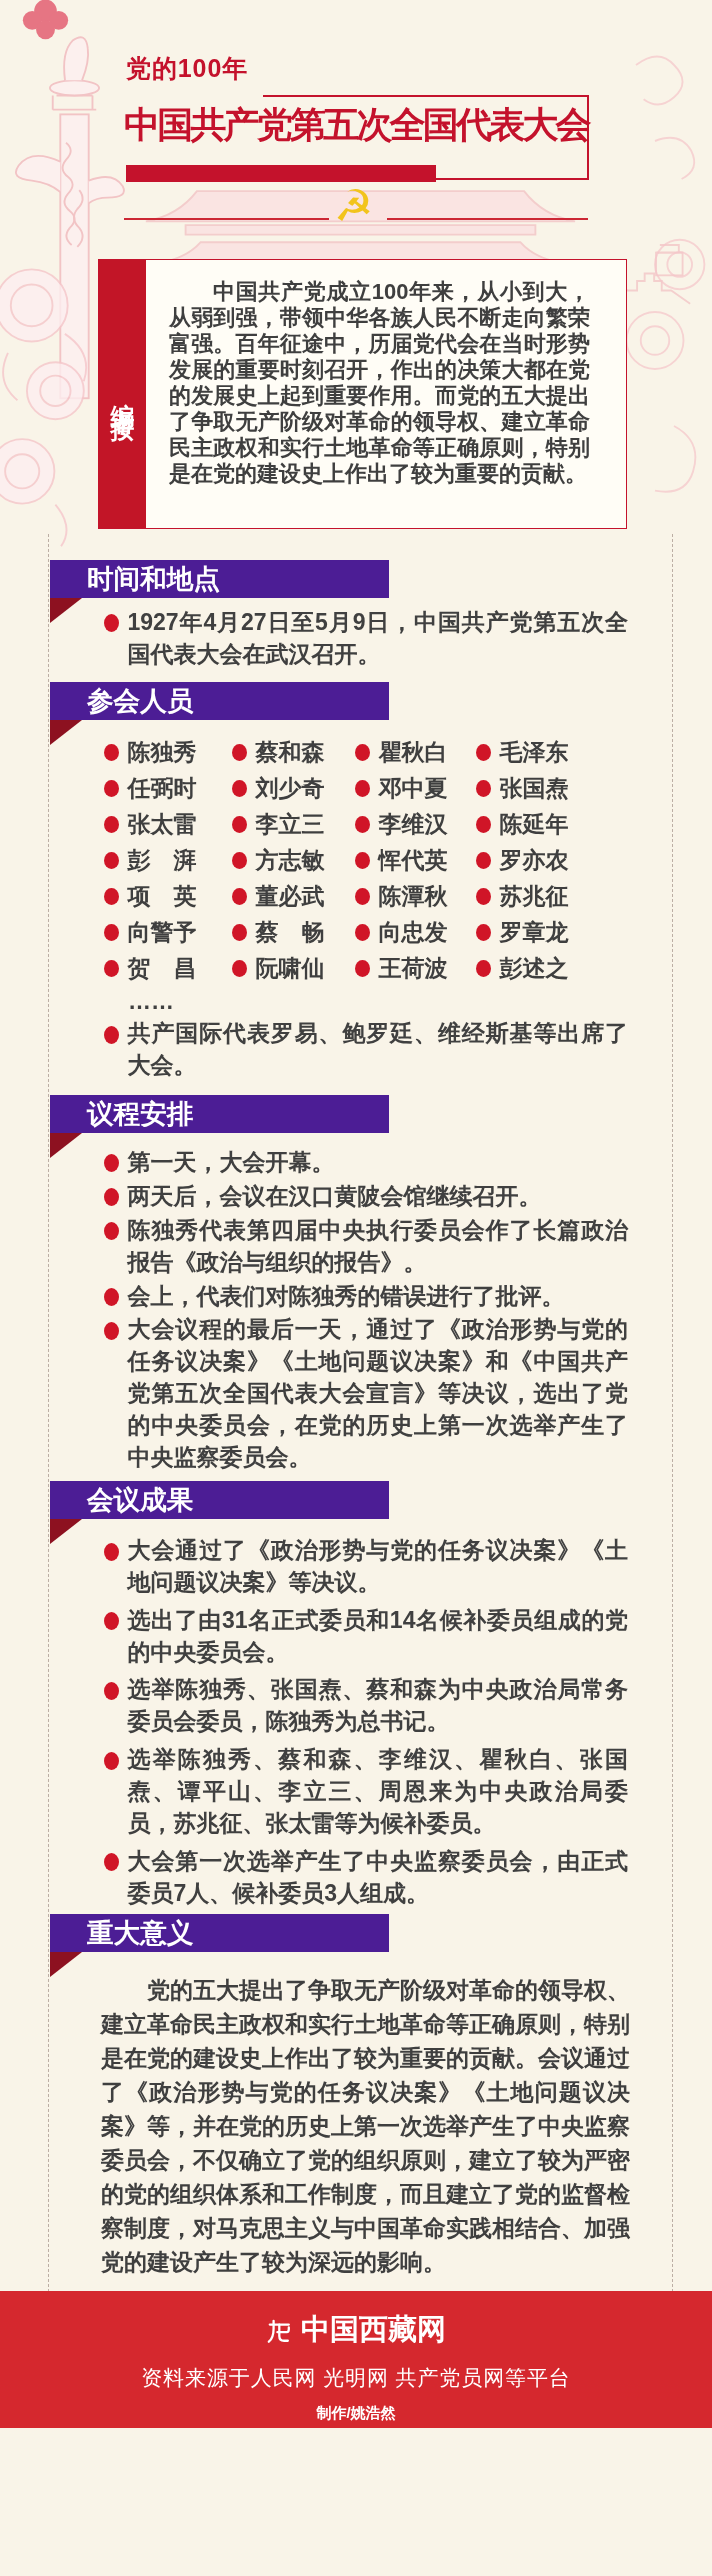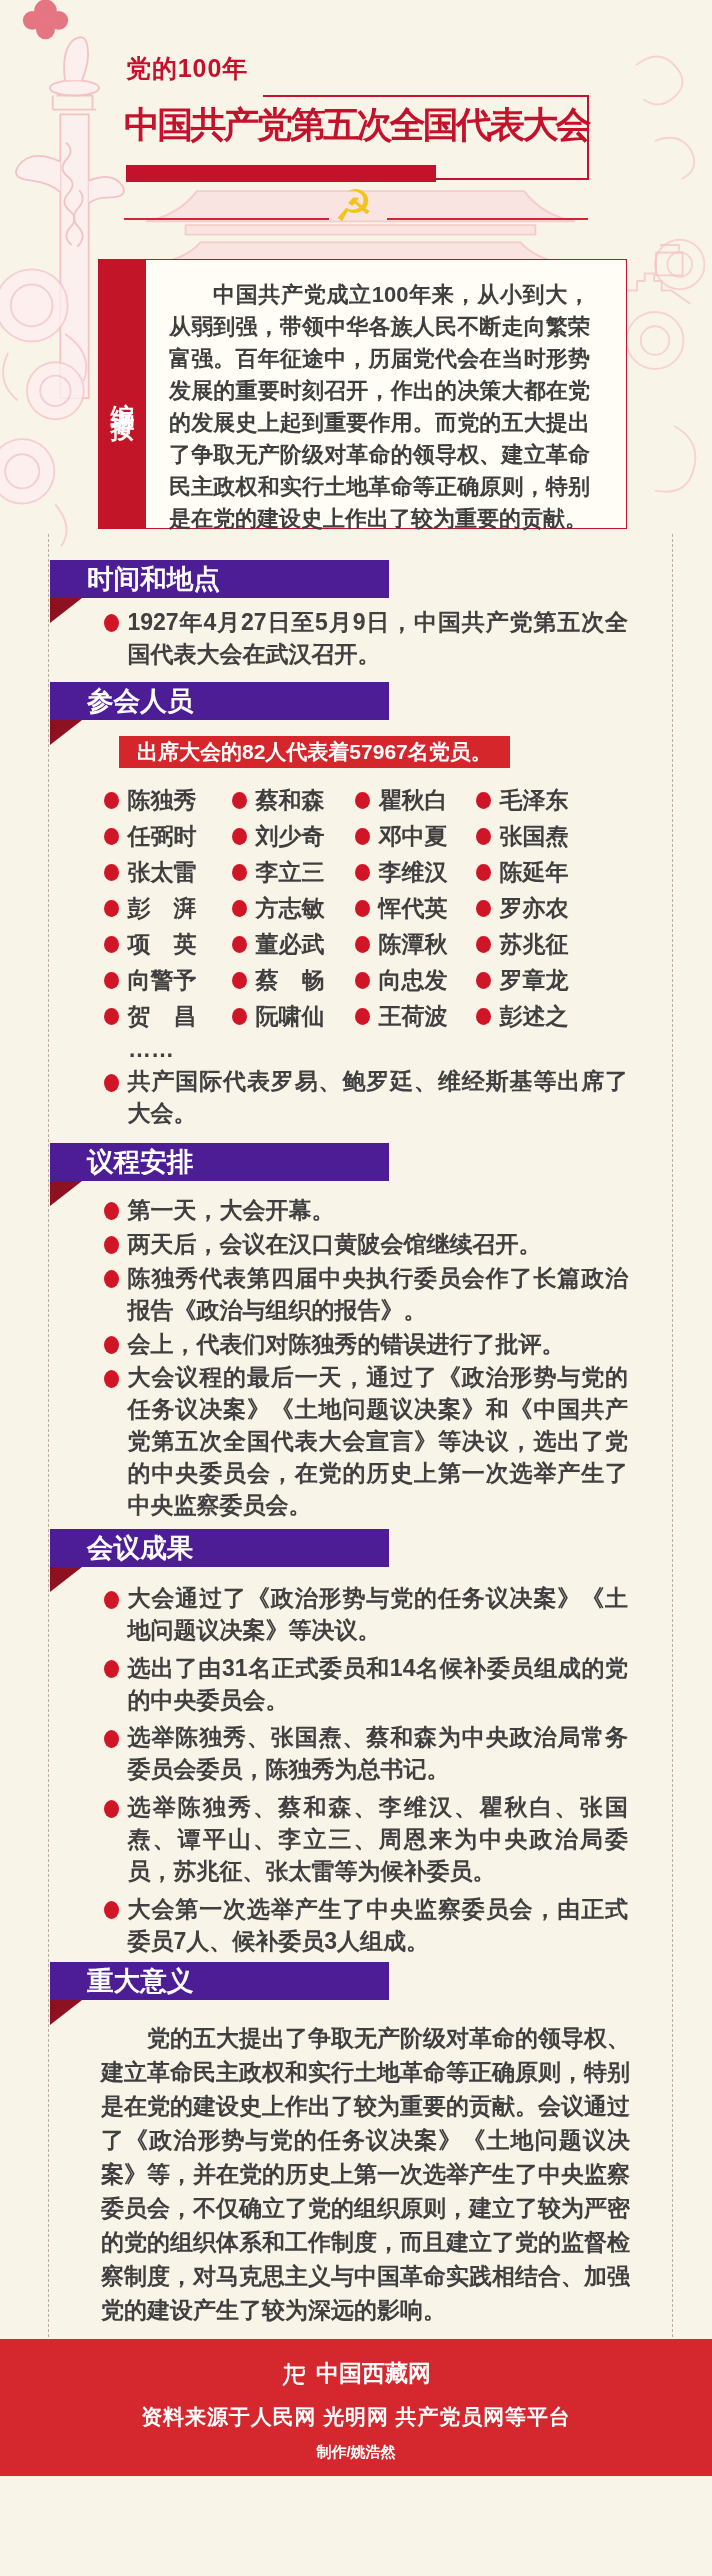--- a/index.html
+++ b/index.html
@@ -21,21 +21,21 @@
   .title-bar{position:absolute;left:126px;top:165px;width:310px;height:17px;background:#c4122c;}
   .rule{position:absolute;top:218px;height:1.9px;background:#cc2734;}
   .rule.l{left:124px;width:205px;}
   .rule.r{left:387px;width:201px;}
   .emblem{position:absolute;left:334px;top:184px;font-size:44px;line-height:44px;color:#f2c41c;font-weight:700;}
 
   
   .editor-box{margin-left:98px;width:529px;height:270px;box-sizing:border-box;border:1.9px solid #c4122c;background:#fffdf6;display:flex;}
   .editor-tab{width:47px;background:#c21527;color:#fff;display:flex;align-items:center;justify-content:center;
       writing-mode:vertical-rl;text-orientation:upright;font-size:24px;font-weight:700;letter-spacing:6.6px;}
-  .editor-text{flex:1;padding:19px 36px 0 23px;font-size:22px;line-height:32px;color:#3f3f3f;font-weight:700;text-align:justify;text-indent:2em;}
+  .editor-text{flex:1;padding:19px 36px 0 23px;font-size:22px;line-height:26px;color:#3f3f3f;font-weight:700;text-align:justify;text-indent:2em;}
 
   
   .ribbon{position:relative;margin-left:50px;width:339px;height:38px;background:#4c1d95;color:#fff;
       font-size:26.6px;font-weight:700;line-height:38px;padding-left:37px;box-sizing:border-box;z-index:2;}
   .ribbon::after{content:"";position:absolute;left:0;top:38px;width:0;height:0;
       border-top:25px solid #8d1120;border-right:32px solid transparent;}
   .mt-r1{margin-top:31px;} .mt-r2{margin-top:12.3px;} .mt-r3{margin-top:13.3px;} .mt-r4{margin-top:7.6px;} .mt-r5{margin-top:0px;}
 
   
   .blist{list-style:none;margin:0;padding:0;}
@@ -54,22 +54,22 @@
   .ncell .dot{margin:0 8.5px 0 0;height:17px;}
   .nm{font-size:23px;font-weight:700;color:#3f3f3f;white-space:pre;}
   .ellipsis-row{margin-left:128px;font-size:23px;font-weight:700;color:#3f3f3f;line-height:28.5px;}
 
   
   .sig-para{margin:21px 0 0 101px;width:529px;font-size:23px;line-height:34px;color:#3f3f3f;
       font-weight:700;text-align:justify;text-indent:2em;}
 
   
   .footer{margin-top:11.4px;height:137px;background:#d5282e;color:#fff;text-align:center;box-sizing:border-box;padding-top:19px;}
-  .site-row{display:flex;align-items:center;justify-content:center;gap:8.5px;font-size:23px;font-weight:700;}
-  .foot-src{margin-top:14.2px;font-size:21px;font-weight:700;letter-spacing:0.9px;}
+  .site-row{display:flex;align-items:center;justify-content:center;gap:8.5px;font-size:29px;font-weight:700;}
+  .foot-src{margin-top:14.2px;font-size:21px;font-weight:400;letter-spacing:0.9px;}
   .foot-credit{margin-top:12.3px;font-size:15px;font-weight:700;}
 </style>
 </head>
 <body>
 
 <div class="page">
 
   <svg class="deco" style="left:13.3px;top:0;" width="123" height="418" viewBox="0 0 130 440">
     <g stroke="#f1bcc0" fill="none" stroke-width="2" opacity="0.85">
       <rect x="50" y="120" width="30" height="300" fill="#fdf0f0"></rect>
@@ -155,21 +155,20 @@
 
     <div class="ribbon mt-r1">时间和地点</div>
     <ul class="blist list-1">
       <li>
         <span class="dot"></span>
         <span class="txt">1927年4月27日至5月9日，中国共产党第五次全国代表大会在武汉召开。</span>
       </li>
     </ul>
 
     <div class="ribbon mt-r2">参会人员</div>
-    <div><span class="infobox">出席大会的82人代表着57967名党员。</span></div>
 
     <div class="names">
       <div class="ncell">
           <span class="dot"></span>
           <span class="nm">陈独秀</span>
         </div>
       <div class="ncell">
           <span class="dot"></span>
           <span class="nm">蔡和森</span>
         </div>

